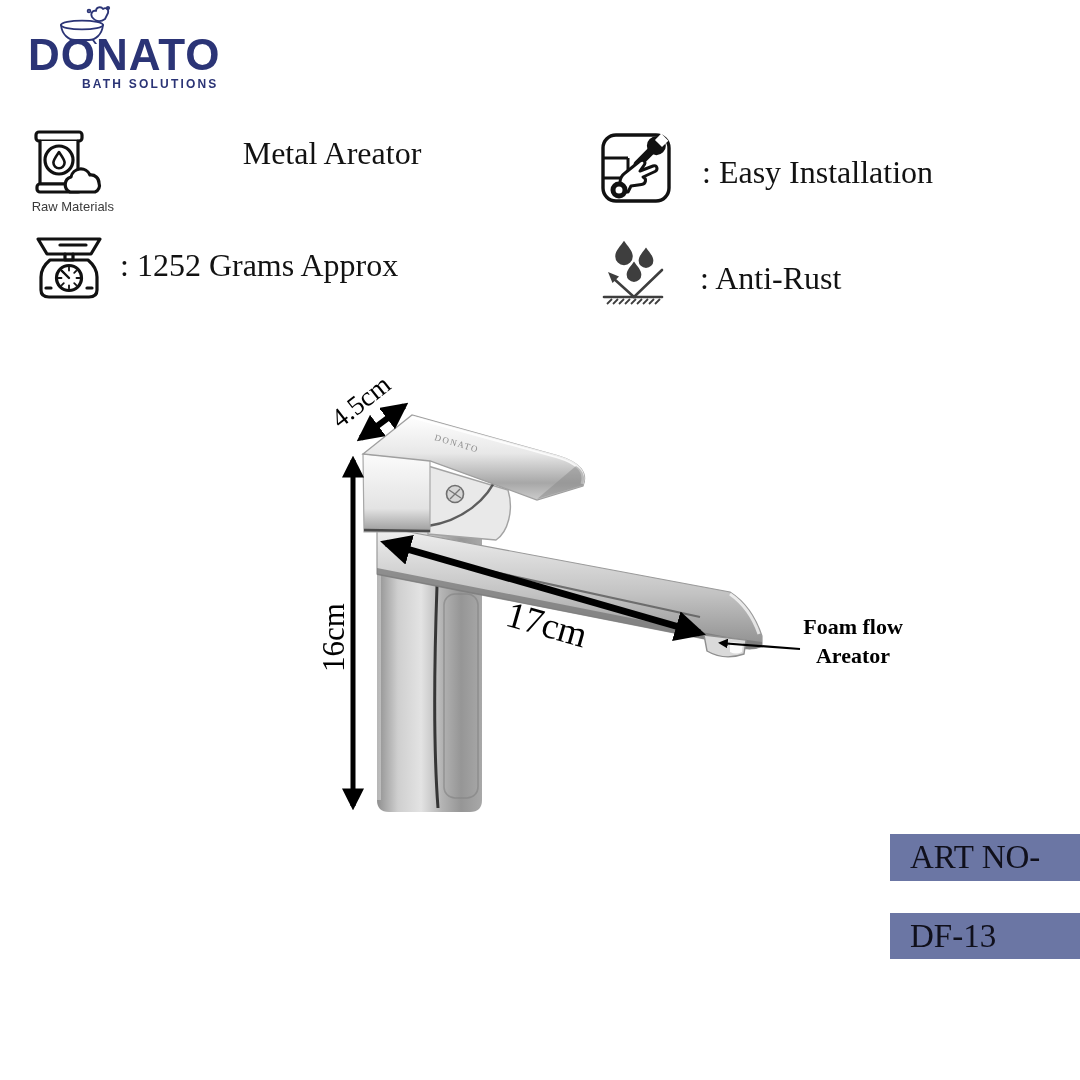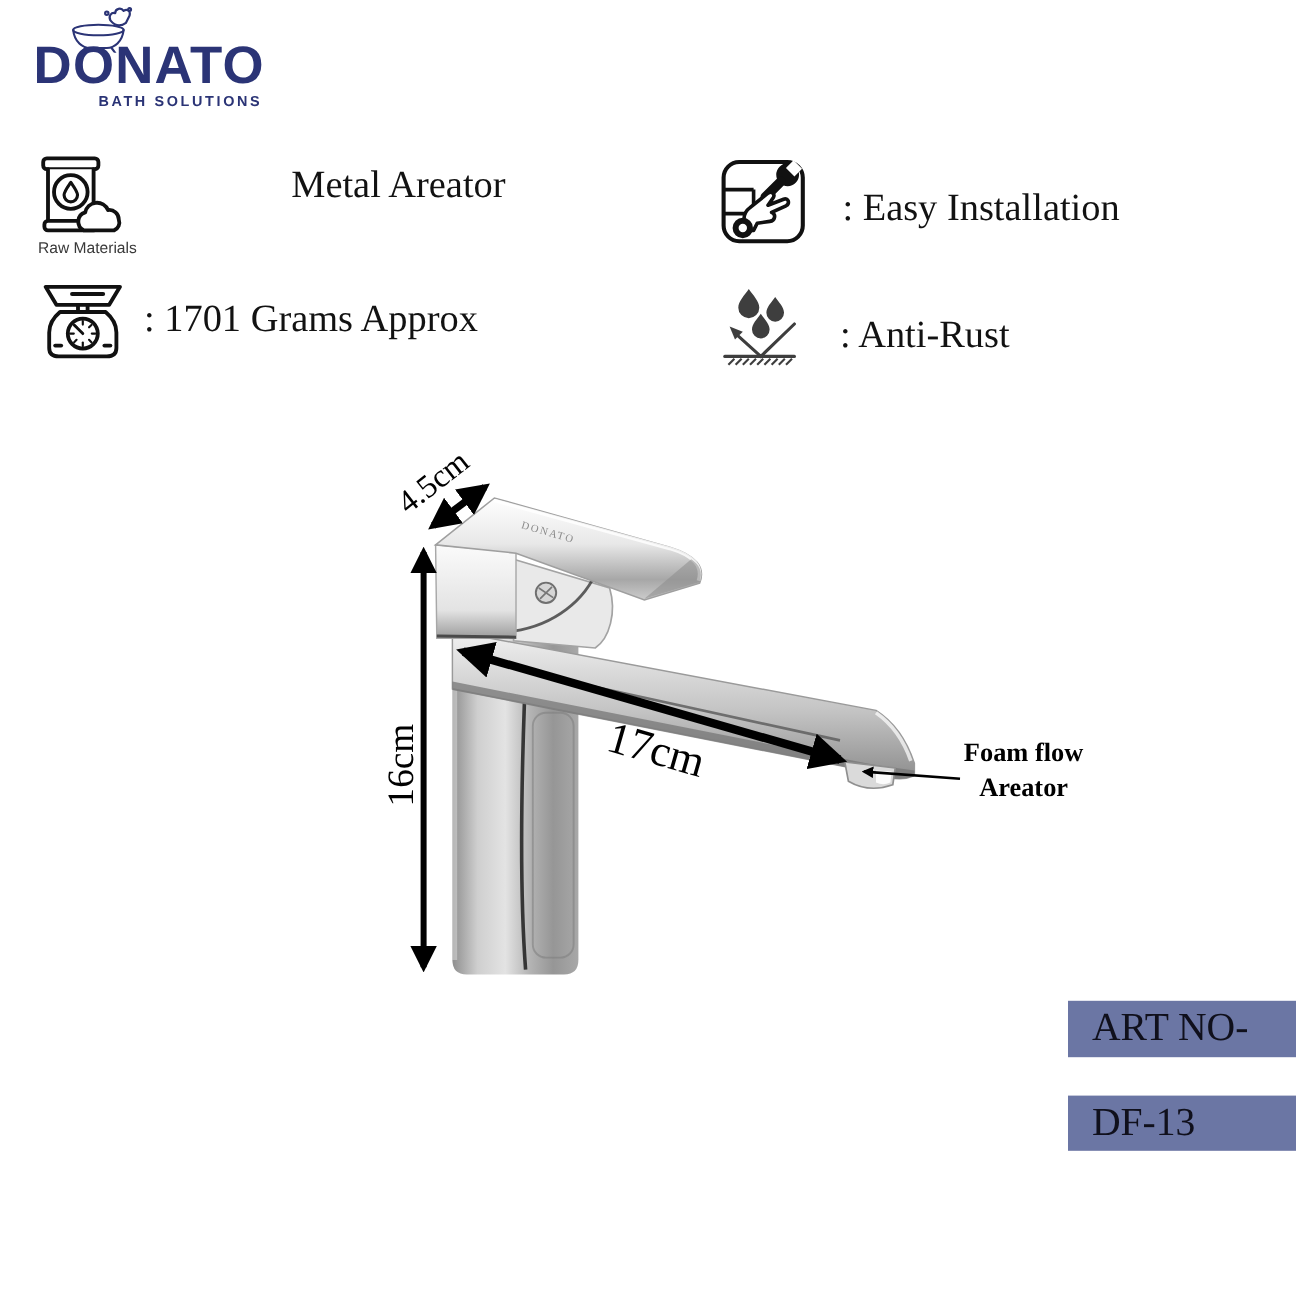--- a/index.html
+++ b/index.html
@@ -85,21 +85,21 @@
           <path d="M31.8,36.8 l2,2"></path>
             <path d="M44.2,49.2 l2,2"></path>
           <path d="M46.2,36.8 l-2,2"></path>
             <path d="M33.8,49.2 l-2,2"></path>
         </g>
         <path d="M16,54 h5"></path>
           <path d="M57,54 h5"></path>
       </g>
     </svg>
   </div>
-  <div class="abs feature-text f2">: 1701 Grams Approx</div>
+  <div class="abs feature-text f2">: 1252 Grams Approx</div>
 
   <div class="abs" style="left:598px;top:130px;width:76px;height:76px;">
     <svg width="76" height="76" viewBox="0 0 76 76">
       <rect x="5" y="5" width="66" height="66" rx="13" fill="#fff" stroke="#111" stroke-width="3.4"></rect>
       <g stroke="#111" stroke-width="3" fill="none">
         <path d="M5,28 L30,28"></path>
           <path d="M5,48 L30,48"></path>
           <path d="M30,28 L30,48"></path>
       </g>
       <g transform="rotate(45 52 22)">

